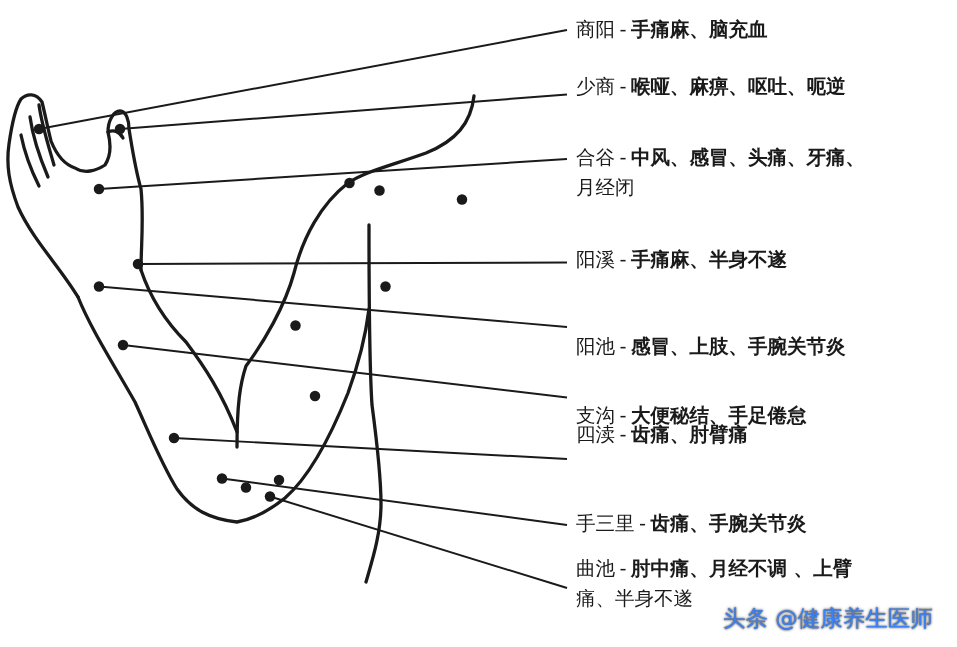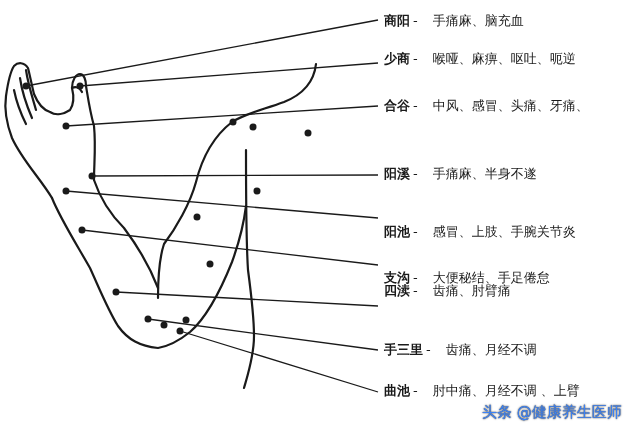--- a/index.html
+++ b/index.html
@@ -1,22 +1,22 @@
 <!DOCTYPE html>
 <html><head>
 <meta charset="utf-8">
 <style>
   html, body { margin: 0; padding: 0; background: #ffffff; }
   body { width: 638px; height: 431px; position: relative; overflow: hidden;
          font-family: "DejaVu Sans", "Liberation Sans", sans-serif; color: #1a1a1a; }
   #canvas { position: absolute; left: 0; top: 0; width: 638px; height: 431px; }
   .label { position: absolute; left: 384px; font-size: 13px; line-height: 20px; white-space: nowrap; }
-  .label .name { font-weight: bold; }
+  .label .name { font-weight: normal; }
   .label .sep { margin: 0 3px; }
-  .label .desc { font-weight: normal; margin-left: 12px; }
+  .label .desc { font-weight: bold; }
   .label .desc2 { display: block; font-weight: normal; }
   .watermark { position: absolute; left: 482px; top: 403px; font-size: 15px; color: #3b82f6;
                text-shadow: 0 0 2px #555, 0 0 1px #333; white-space: nowrap; }
 </style>
 </head>
 <body>
 
 <svg id="canvas" viewBox="0 0 638 431" xmlns="http://www.w3.org/2000/svg">
   <g fill="none" stroke="#1a1a1a" stroke-width="2.2" stroke-linecap="round" stroke-linejoin="round">
 
@@ -69,33 +69,35 @@
 </svg>
 
 <div class="label" style="top:11px">
   <span class="name">商阳</span><span class="sep">-</span><span class="desc">手痛麻、脑充血</span>
 </div>
 <div class="label" style="top:49px">
   <span class="name">少商</span><span class="sep">-</span><span class="desc">喉哑、麻痹、呕吐、呃逆</span>
 </div>
 <div class="label" style="top:96px">
   <span class="name">合谷</span><span class="sep">-</span><span class="desc">中风、感冒、头痛、牙痛、</span>
+  <span class="desc2">月经闭</span>
 </div>
 <div class="label" style="top:164px">
   <span class="name">阳溪</span><span class="sep">-</span><span class="desc">手痛麻、半身不遂</span>
 </div>
 <div class="label" style="top:222px">
   <span class="name">阳池</span><span class="sep">-</span><span class="desc">感冒、上肢、手腕关节炎</span>
 </div>
 <div class="label" style="top:268px">
   <span class="name">支沟</span><span class="sep">-</span><span class="desc">大便秘结、手足倦怠</span>
 </div>
 <div class="label" style="top:281px">
   <span class="name">四渎</span><span class="sep">-</span><span class="desc">齿痛、肘臂痛</span>
 </div>
 <div class="label" style="top:340px">
-  <span class="name">手三里</span><span class="sep">-</span><span class="desc">齿痛、月经不调</span>
+  <span class="name">手三里</span><span class="sep">-</span><span class="desc">齿痛、手腕关节炎</span>
 </div>
-<div class="label" style="top:381px">
+<div class="label" style="top:370px">
   <span class="name">曲池</span><span class="sep">-</span><span class="desc">肘中痛、月经不调 、上臂</span>
+  <span class="desc2">痛、半身不遂</span>
 </div>
 
 <div class="watermark">头条 @健康养生医师</div>
 
 </body></html>

